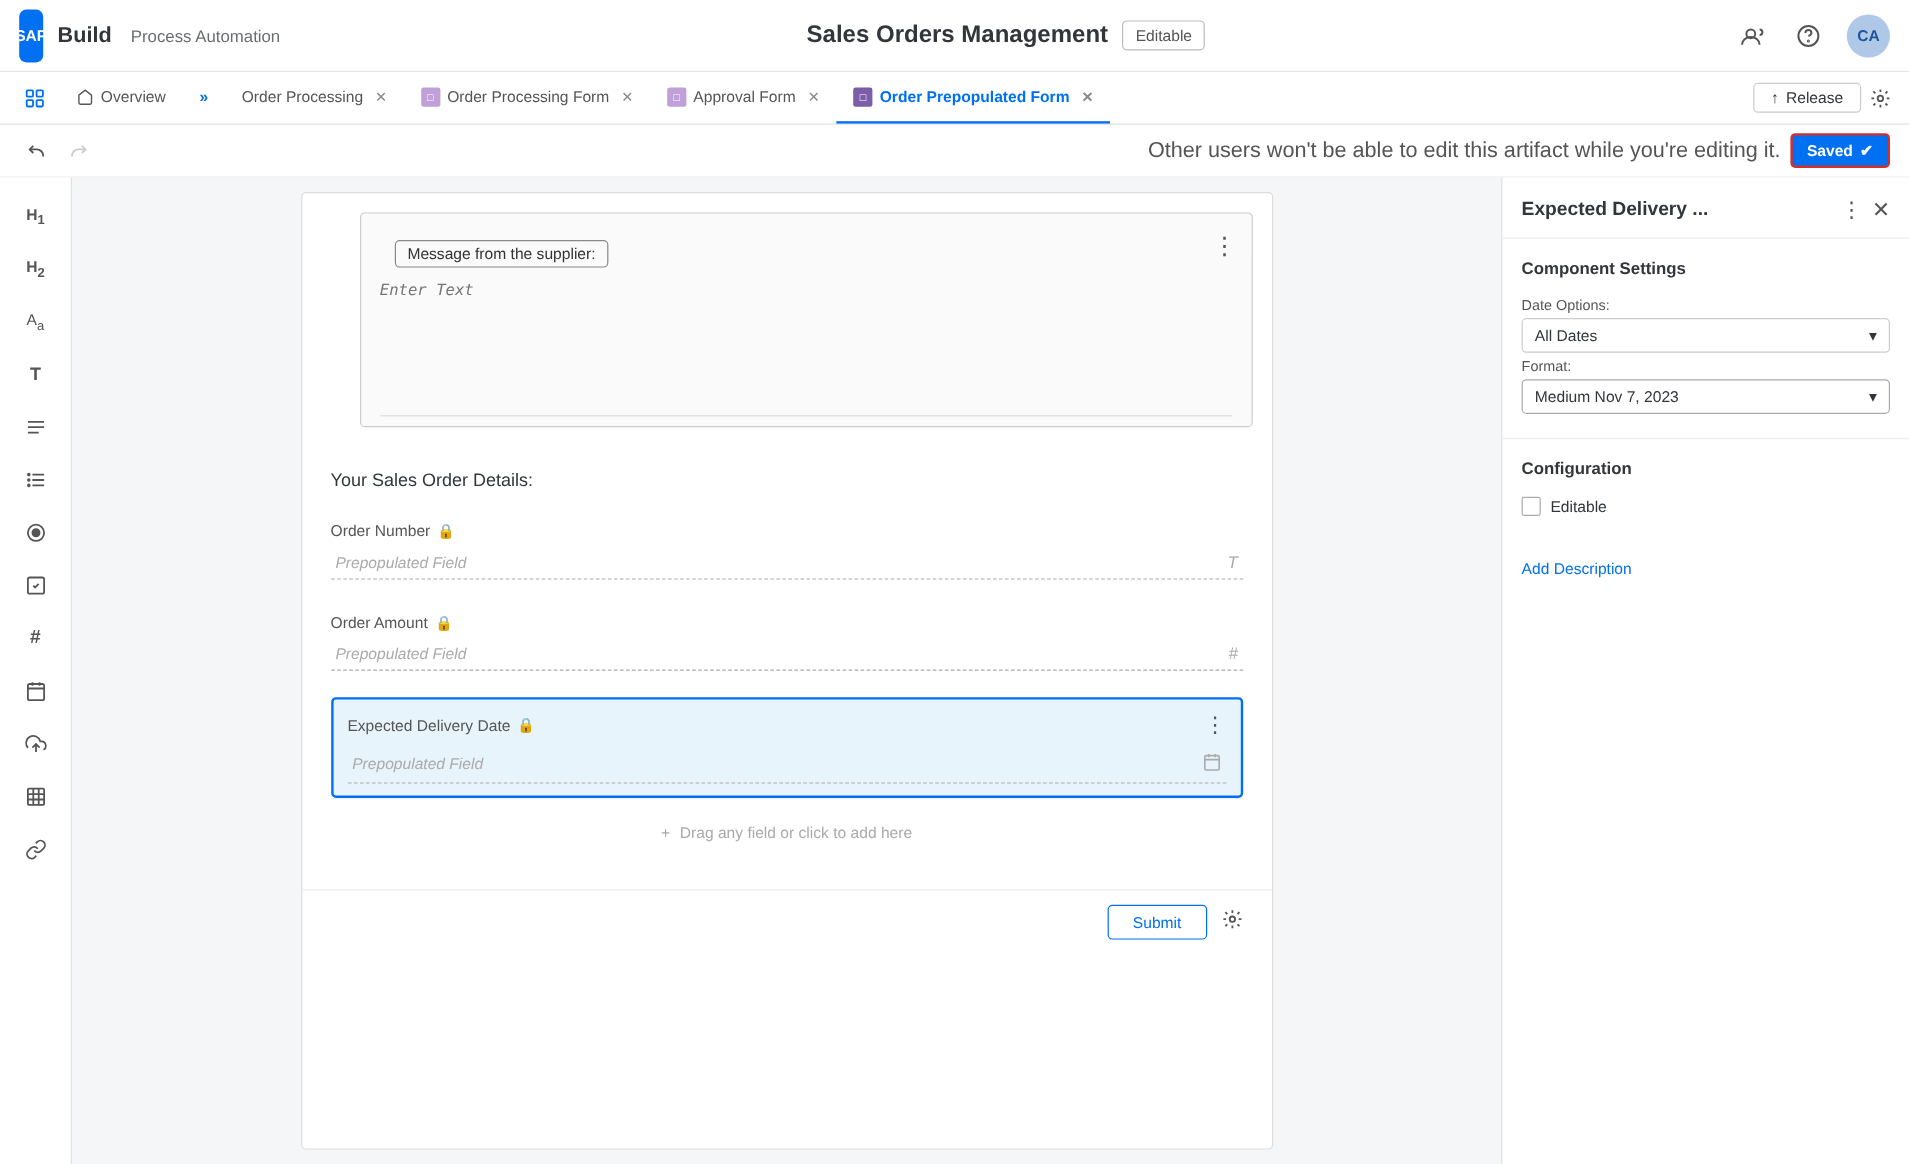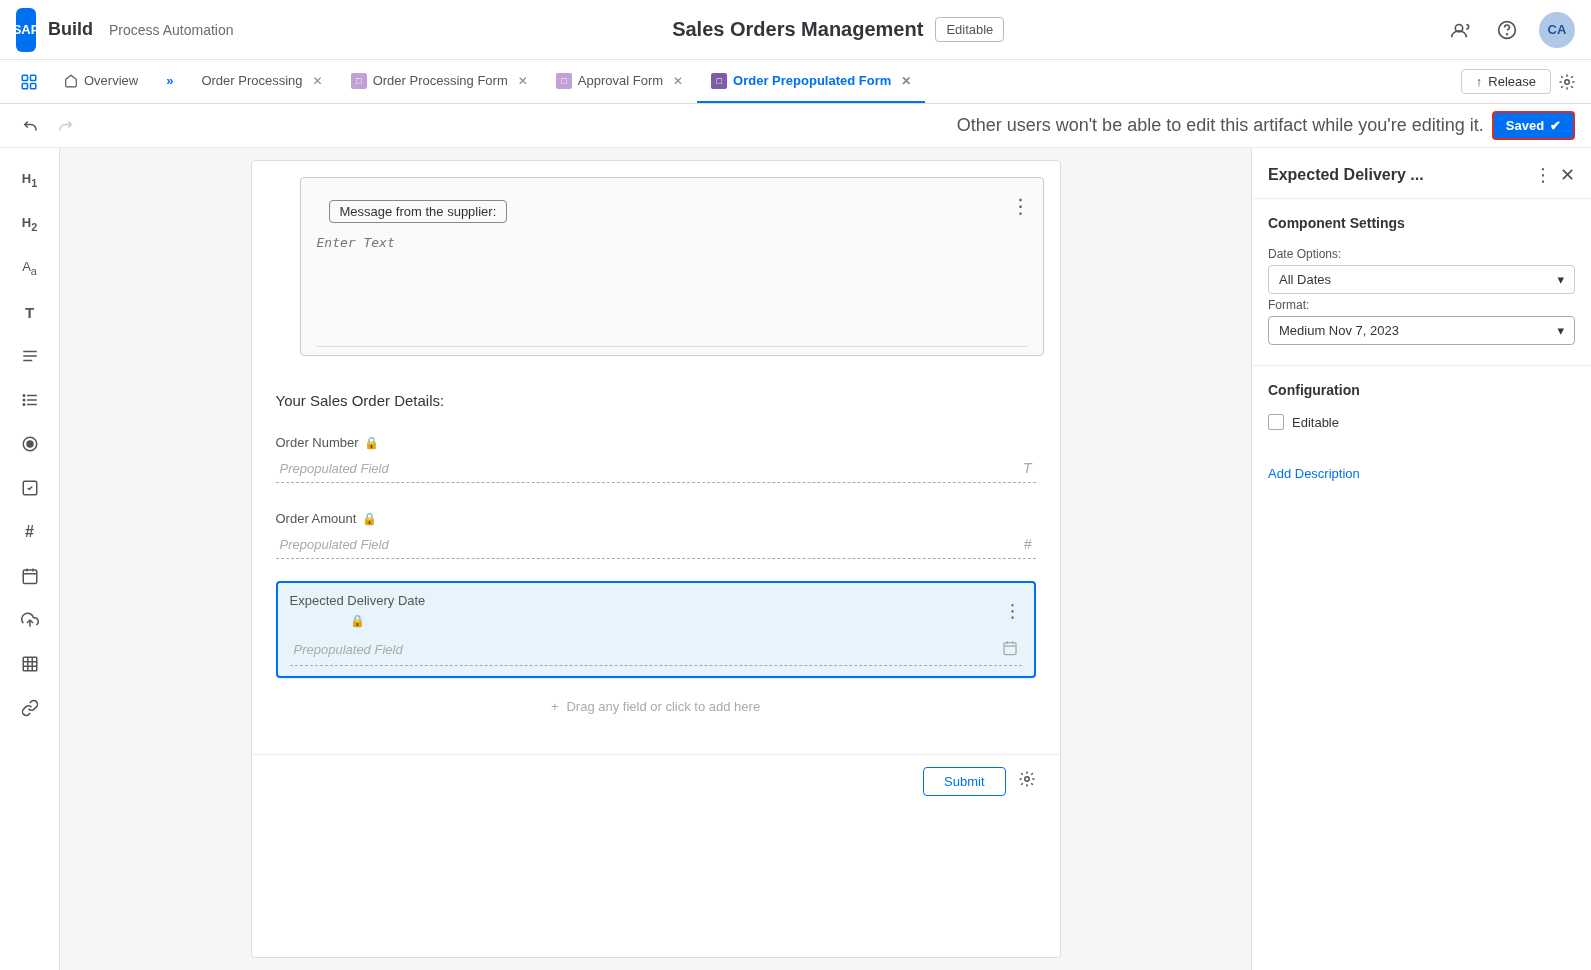--- a/index.html
+++ b/index.html
@@ -418,21 +418,21 @@
               <span class="field-lock-icon">🔒</span>
             </div>
             <div class="field-input">
               <span style="color:#aaa; font-style:italic;">Prepopulated Field</span>
               <span class="field-type-icon">#</span>
             </div>
           </div>
 
           <div class="field-row field-selected" style="margin-top:12px; position:relative;">
             <div style="display:flex; align-items:center; justify-content:space-between; margin-bottom:6px;">
-              <div class="field-label" style="margin-bottom:0;flex-direction:column;">
+              <div class="field-label" style="margin-bottom:0;">
                 <span>Expected Delivery Date</span>
                 <span class="field-lock-icon">🔒</span>
               </div>
               <span style="color:#555; font-size:18px; cursor:pointer;">⋮</span>
             </div>
             <div class="field-input">
               <span style="color:#aaa; font-style:italic;">Prepopulated Field</span>
               <span class="field-type-icon">
                 <svg width="16" height="16" viewBox="0 0 24 24" fill="none" stroke="#aaa" stroke-width="2">
                     <rect x="3" y="4" width="18" height="18" rx="2"></rect>

